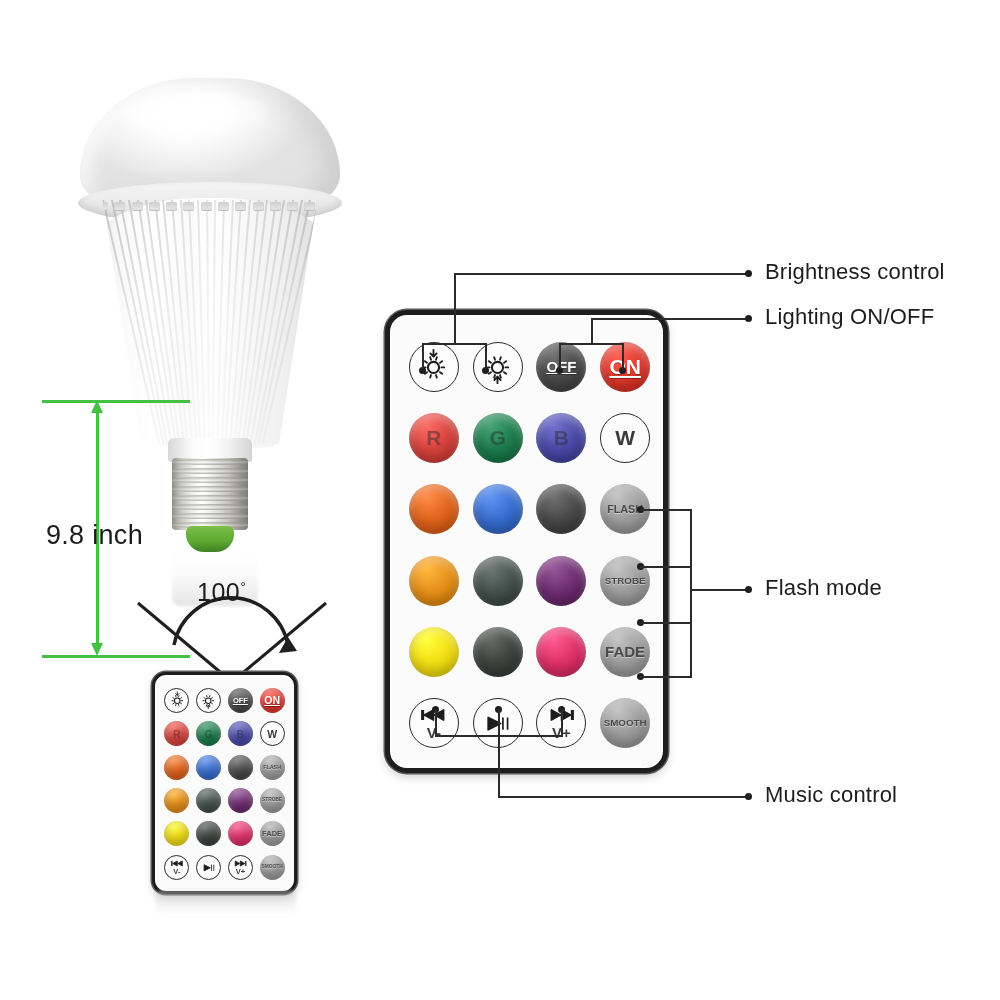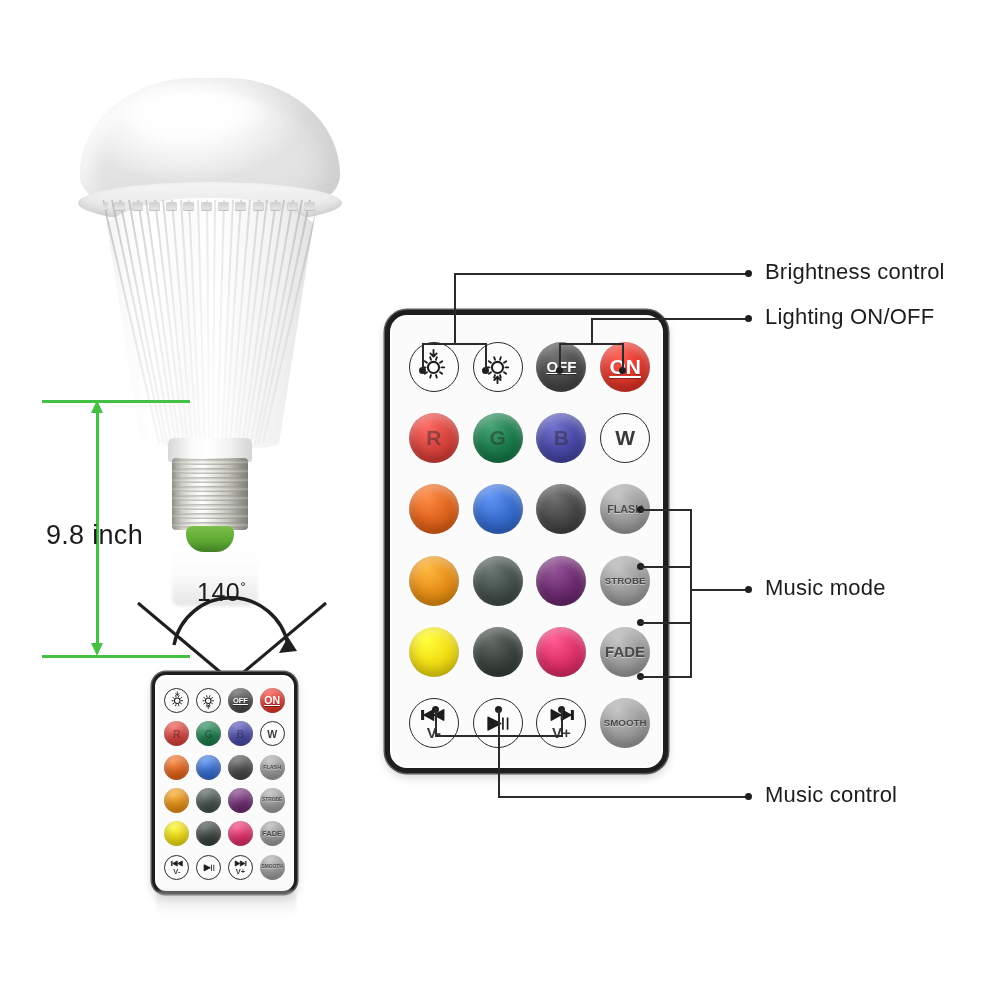--- a/index.html
+++ b/index.html
@@ -209,21 +209,21 @@
     <div class="dim-label" style="left:46px;top:512px;margin-top:8px;">9.8 inch</div>
   </div>
 
   <div>
     <svg width="230" height="130" style="position:absolute;left:120px;top:575px;">
       <line x1="18" y1="28" x2="112" y2="107" stroke="#1f1f1f" stroke-width="3"></line>
       <line x1="206" y1="28" x2="112" y2="107" stroke="#1f1f1f" stroke-width="3"></line>
       <path d="M 54 70 A 58 58 0 0 1 168 70" fill="none" stroke="#1f1f1f" stroke-width="3.4"></path>
       <polygon points="168,62 177,76 159,78" fill="#1f1f1f"></polygon>
     </svg>
-    <div class="ang-label" style="left:197px;top:578px;"><span>140</span><span class="ang-deg">°</span></div>
+    <div class="ang-label" style="left:197px;top:578px;"><span>100</span><span class="ang-deg">°</span></div>
   </div>
 
   <div class="remote" id="remote-small" style="left:152px;top:672px;width:145px;height:222px;border-width:3px;border-radius:14px;">
     <div class="remote-grid" id="grid-small" style="left: 6px; top: 9px; width: 127px; height: 200px; display: grid; grid-template-columns: repeat(4, 1fr); grid-template-rows: repeat(6, 1fr);">
         <div class="btn btn-outline" style="width: 25px; height: 25px; border-width: 1.1px;">
           <svg width="18.5" height="18.5" viewBox="0 0 40 40">
             <circle cx="20" cy="21" r="6" fill="none" stroke="#1d1d1d" stroke-width="2.2"></circle>
             <line x1="28.6" y1="21.0" x2="31.6" y2="21.0" stroke="#1d1d1d" stroke-width="2" stroke-linecap="round"></line>
             <line x1="27.0" y1="26.1" x2="29.4" y2="27.8" stroke="#1d1d1d" stroke-width="2" stroke-linecap="round"></line>
             <line x1="22.7" y1="29.2" x2="23.6" y2="32.0" stroke="#1d1d1d" stroke-width="2" stroke-linecap="round"></line>
@@ -445,21 +445,21 @@
     <div class="dot" style="left:637px;top:563px;"></div>
     <div class="dot" style="left:637px;top:619px;"></div>
     <div class="dot" style="left:637px;top:673px;"></div>
     <div class="ln ln-h" style="left:640px;top:509px;width:52px;"></div>
     <div class="ln ln-h" style="left:640px;top:566px;width:52px;"></div>
     <div class="ln ln-h" style="left:640px;top:622px;width:52px;"></div>
     <div class="ln ln-h" style="left:640px;top:676px;width:52px;"></div>
     <div class="ln ln-v" style="left:690px;top:509px;height:169px;"></div>
     <div class="ln ln-h" style="left:690px;top:589px;width:58px;"></div>
     <div class="dot" style="left:745px;top:586px;"></div>
-    <div class="callout" style="left:765px;top:575px;">Music mode</div>
+    <div class="callout" style="left:765px;top:575px;">Flash mode</div>
   </div>
 
   <div>
     <div class="dot" style="left:432px;top:706px;"></div>
     <div class="dot" style="left:495px;top:706px;"></div>
     <div class="dot" style="left:558px;top:706px;"></div>
     <div class="ln ln-v" style="left:435px;top:709px;height:28px;"></div>
     <div class="ln ln-v" style="left:561px;top:709px;height:28px;"></div>
     <div class="ln ln-h" style="left:435px;top:735px;width:128px;"></div>
     <div class="ln ln-v" style="left:498px;top:709px;height:89px;"></div>

